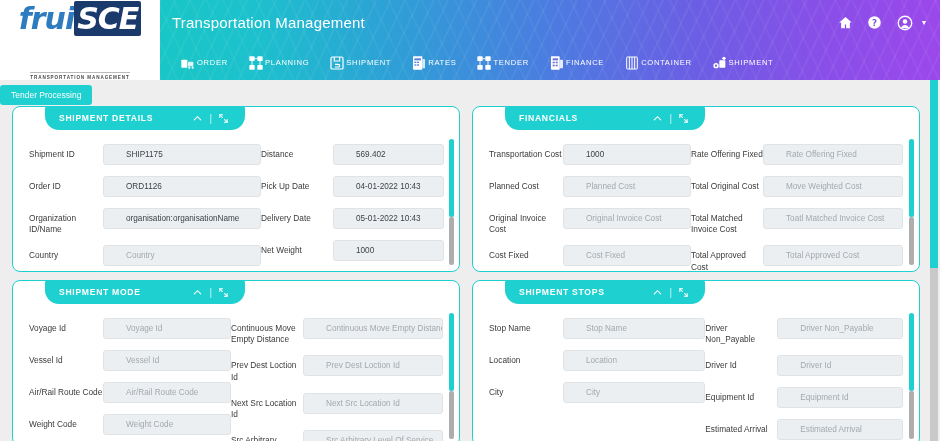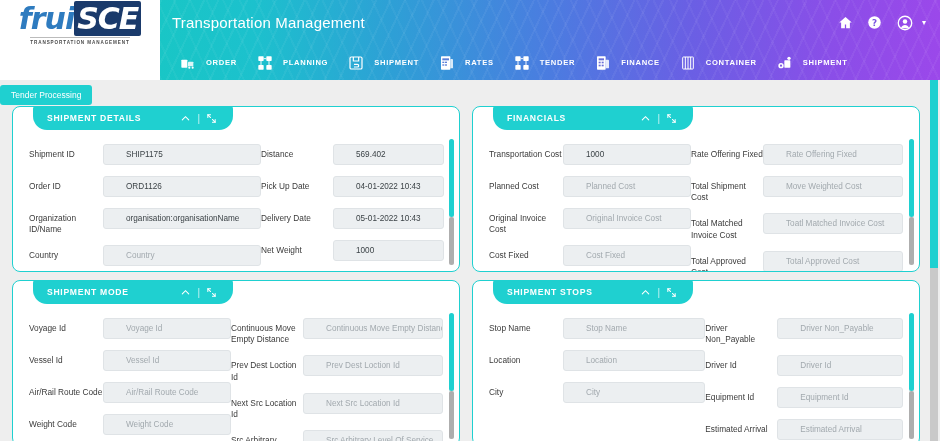--- a/index.html
+++ b/index.html
@@ -9,21 +9,21 @@
     font-family: "Liberation Sans", sans-serif;
     background: #ffffff;
   }
 
   
   .topbar { display: flex; height: 80px; width: 940px; background: #fff; }
 
   .logo-cell {
     width: 160px; height: 80px;
     display: flex; flex-direction: column;
-    align-items: center; justify-content: flex-start;
+    align-items: center; justify-content: space-between;
     background: #fff;
     padding-top: 4px;
   }
   .logo-word {
     font-family: "DejaVu Sans", sans-serif;
     font-size: 30px; font-weight: 700; font-style: italic;
     letter-spacing: -1px; line-height: 1;
     white-space: nowrap;
   }
   .logo-frui { color: #2E7BBF; }
@@ -65,22 +65,22 @@
     color: #fff; display: flex; align-items: center; justify-content: center;
     cursor: pointer;
   }
   .caret-tiny { color: #fff; font-size: 8px; margin-left: -6px; }
 
   .navbar {
     height: 35px; display: flex; align-items: center;
     padding-left: 10px; gap: 0; position: relative; z-index: 2;
   }
   .nav-item {
-    display: flex; align-items: center; gap: 10px;
-    color: #fff; font-size: 7.6px; font-weight: 700;
+    display: flex; align-items: center; gap: 1px;
+    color: #fff; font-size: 7.6px; font-weight: 400;
     letter-spacing: .7px; cursor: pointer;
     padding: 0 10px; white-space: nowrap;
   }
   .nav-item svg { flex: none; }
 
   
   .page {
     position: relative;
     height: 361px; width: 940px;
     background: #eeeeee;
@@ -108,21 +108,21 @@
   .panel {
     position: relative;
     background: #fff;
     border: 1px solid #1fd0d0;
     border-radius: 8px;
     margin: 0 6px 8px 6px;
     height: 166px;
     overflow: hidden;
   }
   .panel-head {
-    position: absolute; top: -1px; left: 20px;
+    position: absolute; top: -1px; left: 32px;
     height: 24px; min-width: 200px;
     background: #1fd0d0; color: #fff;
     border-radius: 0 0 14px 14px;
     border-top-left-radius: 3px; border-top-right-radius: 3px;
     display: flex; align-items: center;
     padding: 0 12px 0 14px; gap: 0;
   }
   .panel-title {
     font-size: 8.6px; font-weight: 700; letter-spacing: .7px;
     flex: 1; white-space: nowrap;
@@ -423,21 +423,21 @@
                 <div class="f-label">Cost Fixed</div>
                 <div class="f-input">Cost Fixed</div>
               </div>
             </div>
             <div class="col right">
               <div class="field">
                 <div class="f-label">Rate Offering Fixed</div>
                 <div class="f-input">Rate Offering Fixed</div>
               </div>
               <div class="field">
-                <div class="f-label">Total Shipment Cost</div>
+                <div class="f-label">Total Original Cost</div>
                 <div class="f-input">Move Weighted Cost</div>
               </div>
               <div class="field">
                 <div class="f-label">Total Matched Invoice Cost</div>
                 <div class="f-input">Toatl Matched Invoice Cost</div>
               </div>
               <div class="field">
                 <div class="f-label">Total Approved Cost</div>
                 <div class="f-input">Total Approved Cost</div>
               </div>

